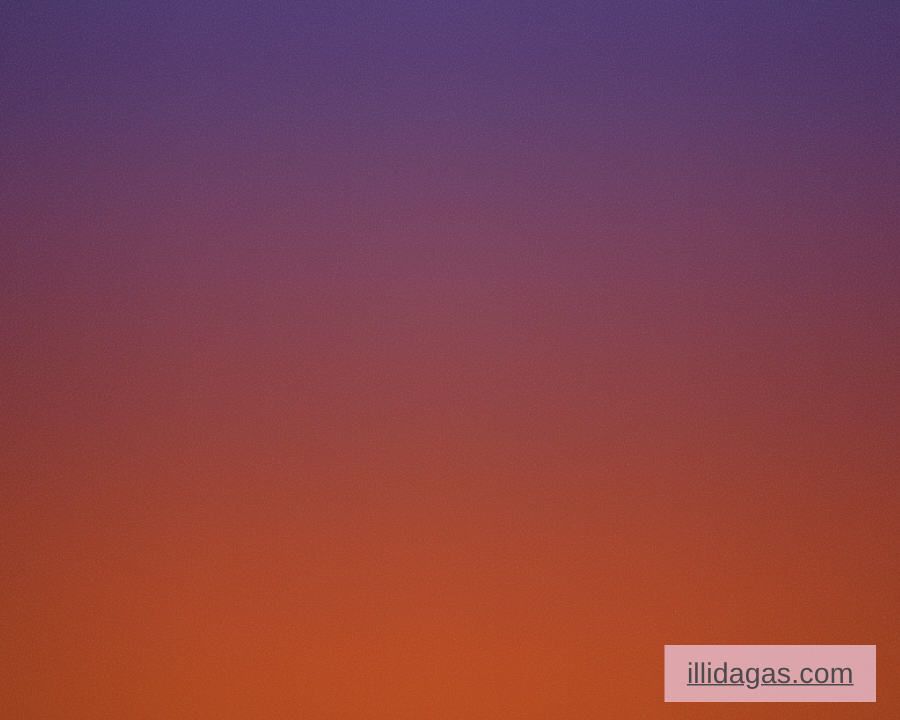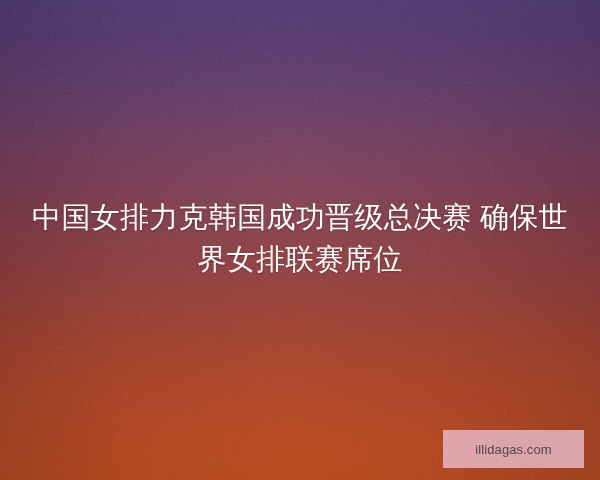--- a/index.html
+++ b/index.html
@@ -94,25 +94,26 @@
     top: 430px;
     width: 141px;
     height: 38px;
     background: rgba(236, 196, 214, 0.76);
     display: flex;
     align-items: center;
     justify-content: center;
   }
   .watermark-text {
     color: #4c4a4c;
-    font-size: 13px;
+    font-size: 19px;
     font-weight: 400;
     letter-spacing: 0.1px;
     line-height: 1;
     font-family: "Liberation Sans", "DejaVu Sans", sans-serif;
+    text-decoration: underline;
   }
 </style>
 </head>
 <body>
 
 <div id="stage">
 
   <div class="bg-base"></div>
   <div class="bg-horz"></div>
   <div class="bg-vignette"></div>
@@ -121,19 +122,18 @@
     <filter id="grainFilter">
       <feTurbulence type="fractalNoise" baseFrequency="0.92" numOctaves="3" stitchTiles="stitch"></feTurbulence>
       <feColorMatrix type="saturate" values="0"></feColorMatrix>
       <feComponentTransfer>
         <feFuncA type="linear" slope="0.5" intercept="-0.16"></feFuncA>
       </feComponentTransfer>
     </filter>
     <rect width="604" height="484" filter="url(#grainFilter)"></rect>
   </svg>
 
-  <div class="headline">中国女排力克韩国成功晋级总决赛 确保世界女排联赛席位</div>
 
   <div class="watermark-box">
     <span class="watermark-text">illidagas.com</span>
   </div>
 
 </div>
 
 </body></html>

